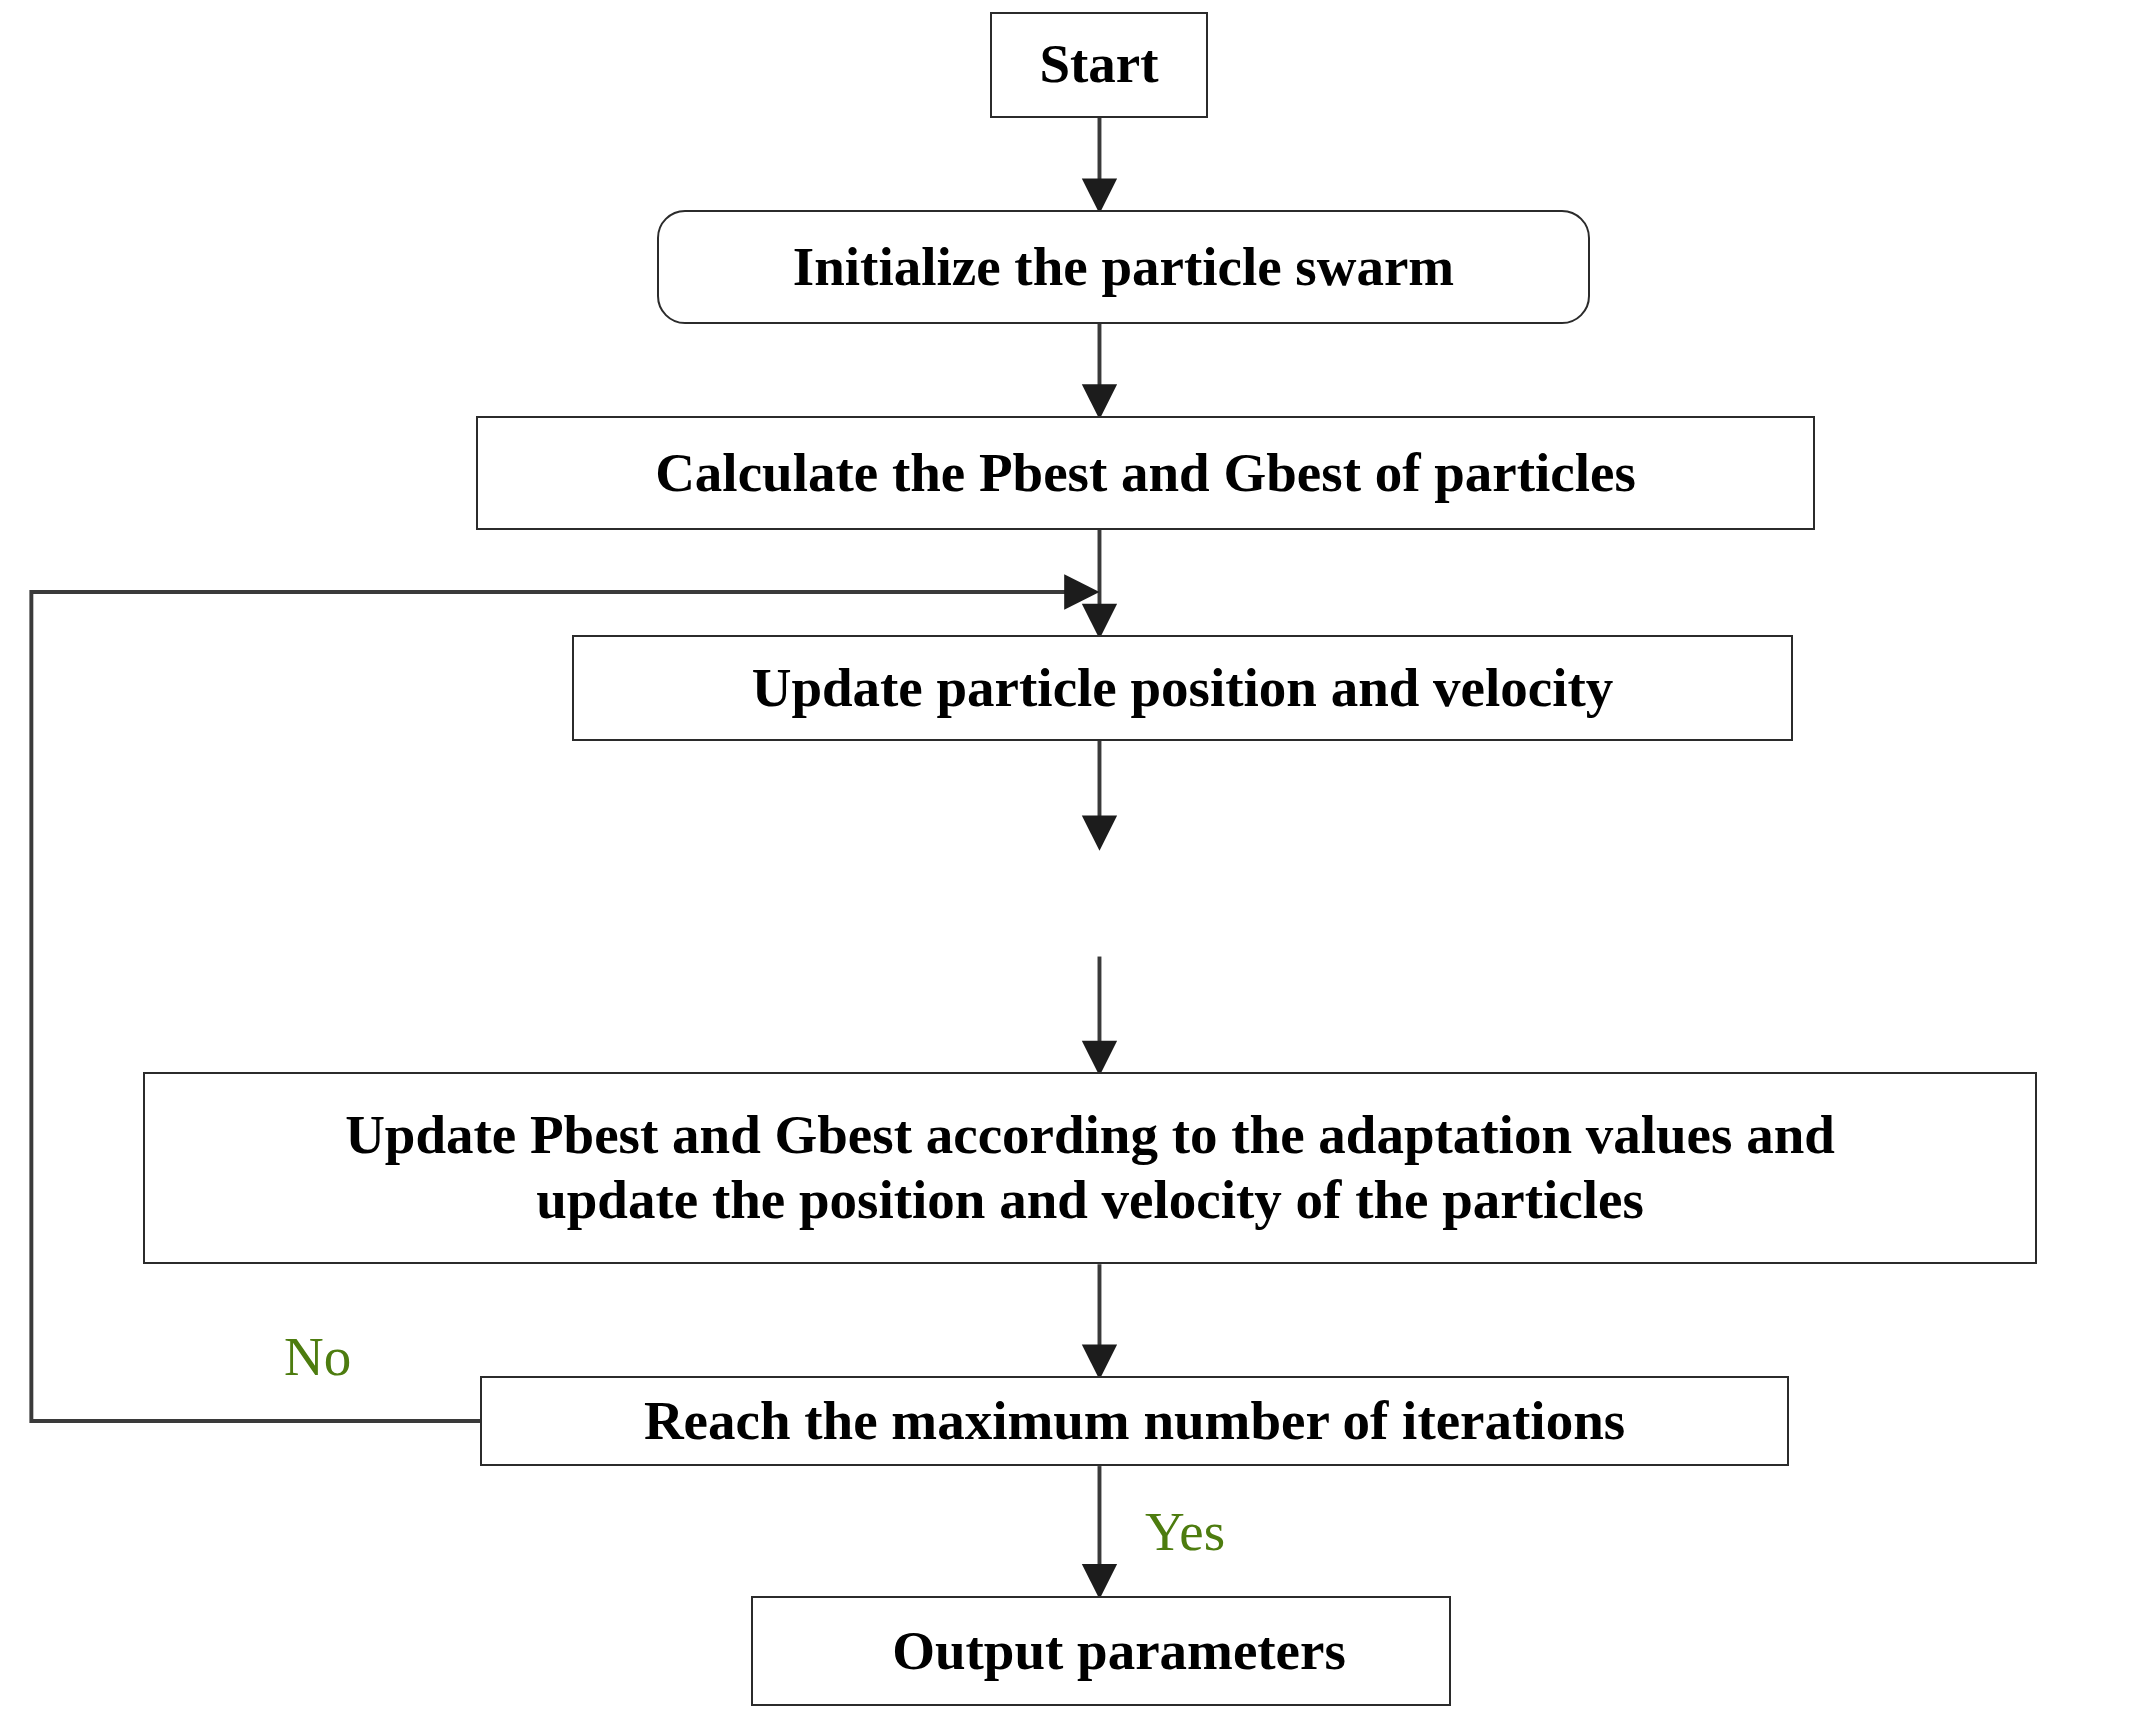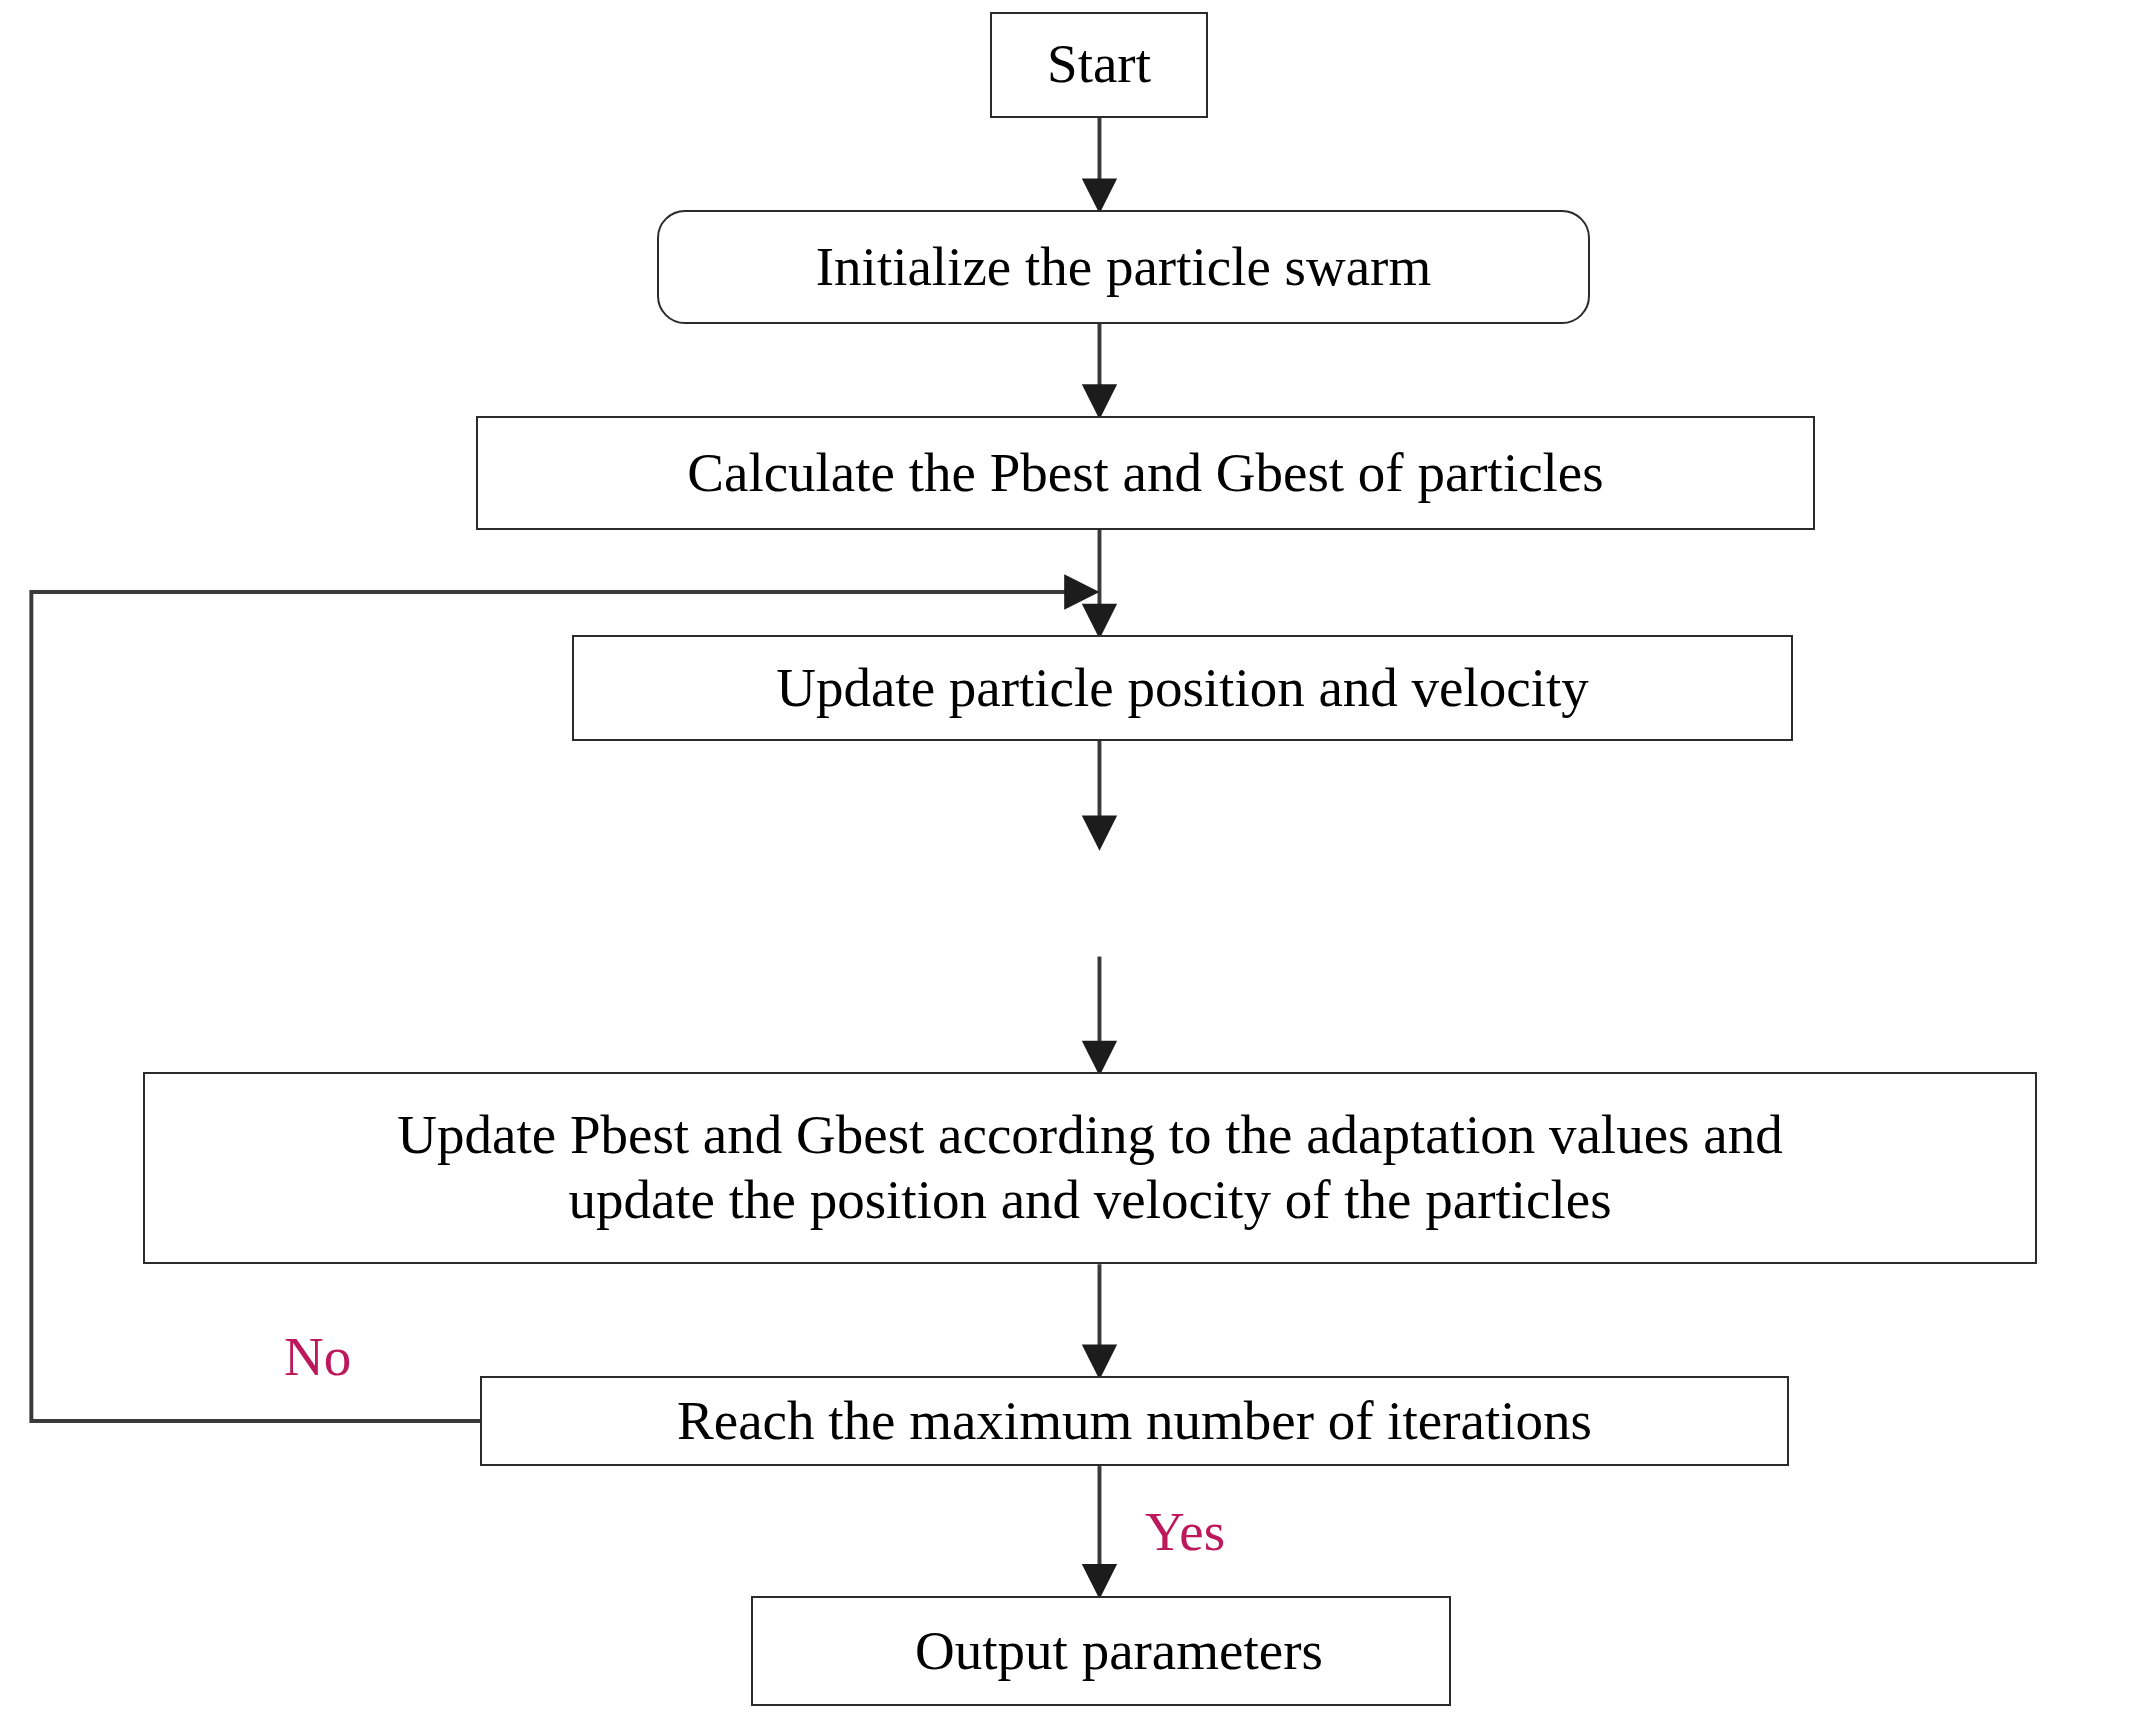--- a/index.html
+++ b/index.html
@@ -19,29 +19,30 @@
     position: absolute;
     box-sizing: border-box;
     border: 2.9px solid #2b2b2b;
     background: #ffffff;
     display: flex;
     align-items: center;
     justify-content: center;
     text-align: center;
     color: #000000;
     line-height: 1.18;
+    font-weight: bold;
   }
   .node .label {
     display: block;
     padding: 0 13.7px;
     white-space: pre-line;
   }
   .flow-label {
     position: absolute;
-    color: #be185d;
+    color: #4d7c0f;
     white-space: nowrap;
   }
   svg.edges {
     position: absolute;
     left: 0;
     top: 0;
     width: 2148px;
     height: 1721px;
     pointer-events: none;
   }

